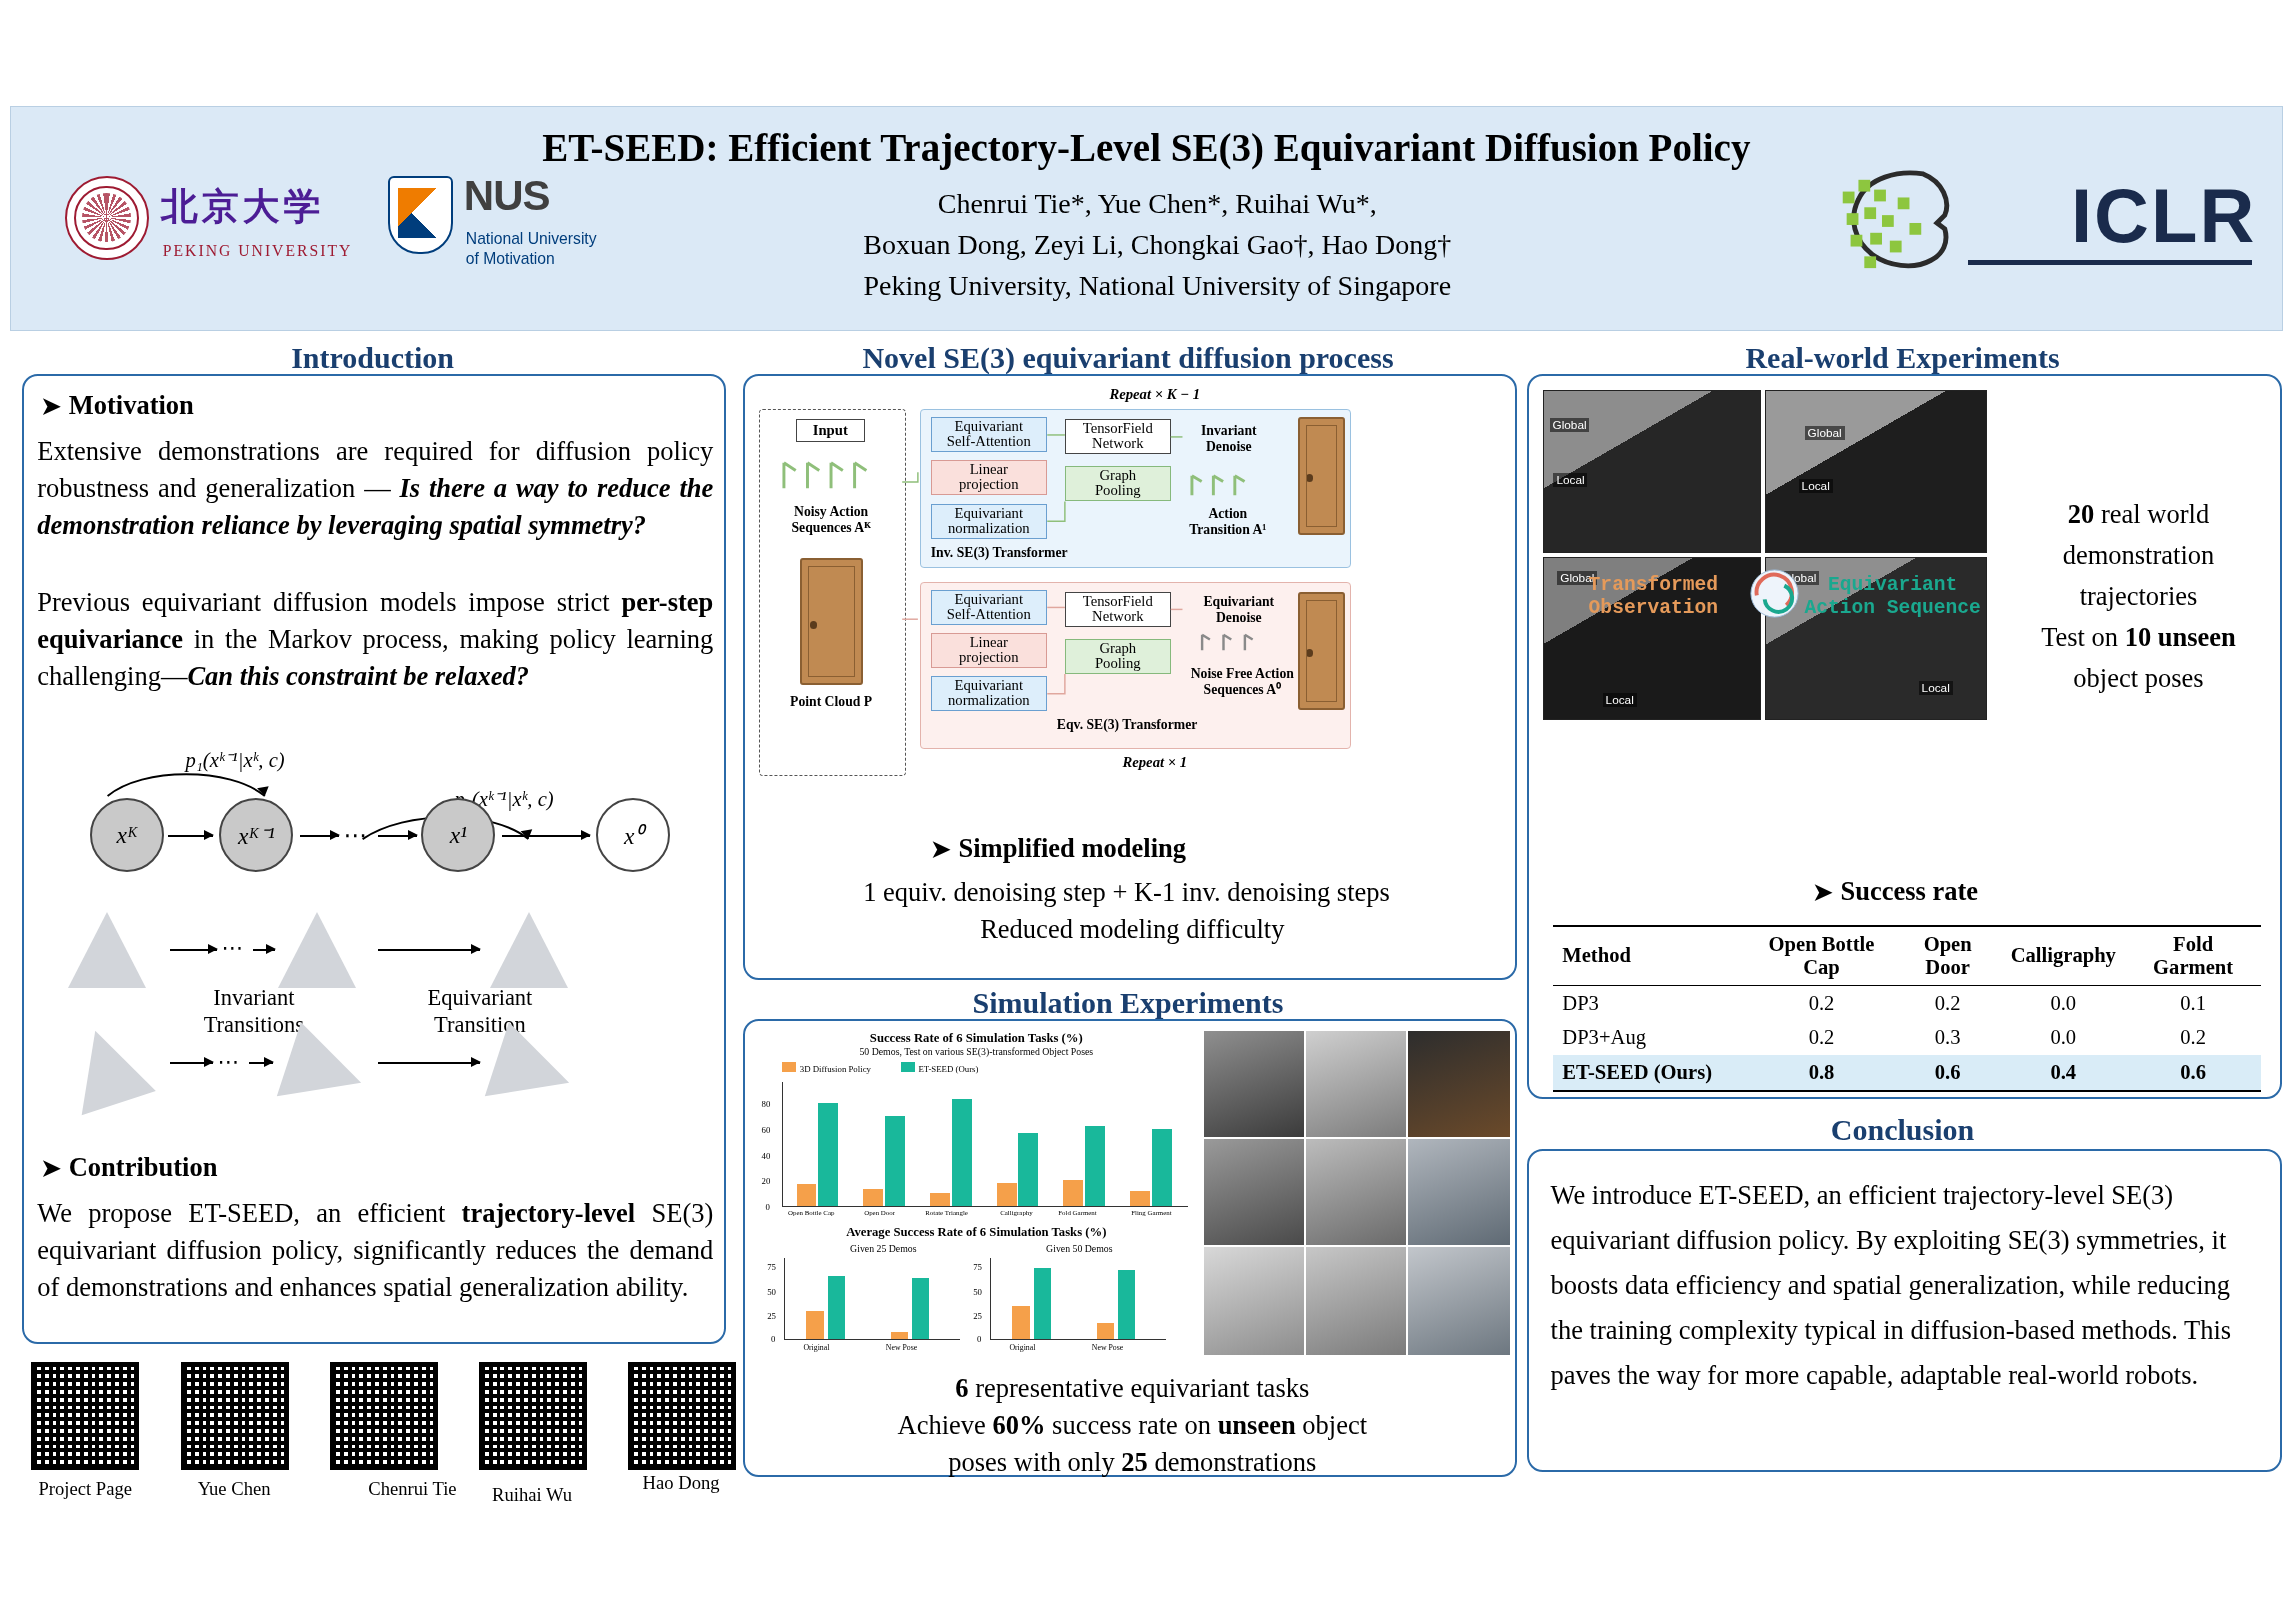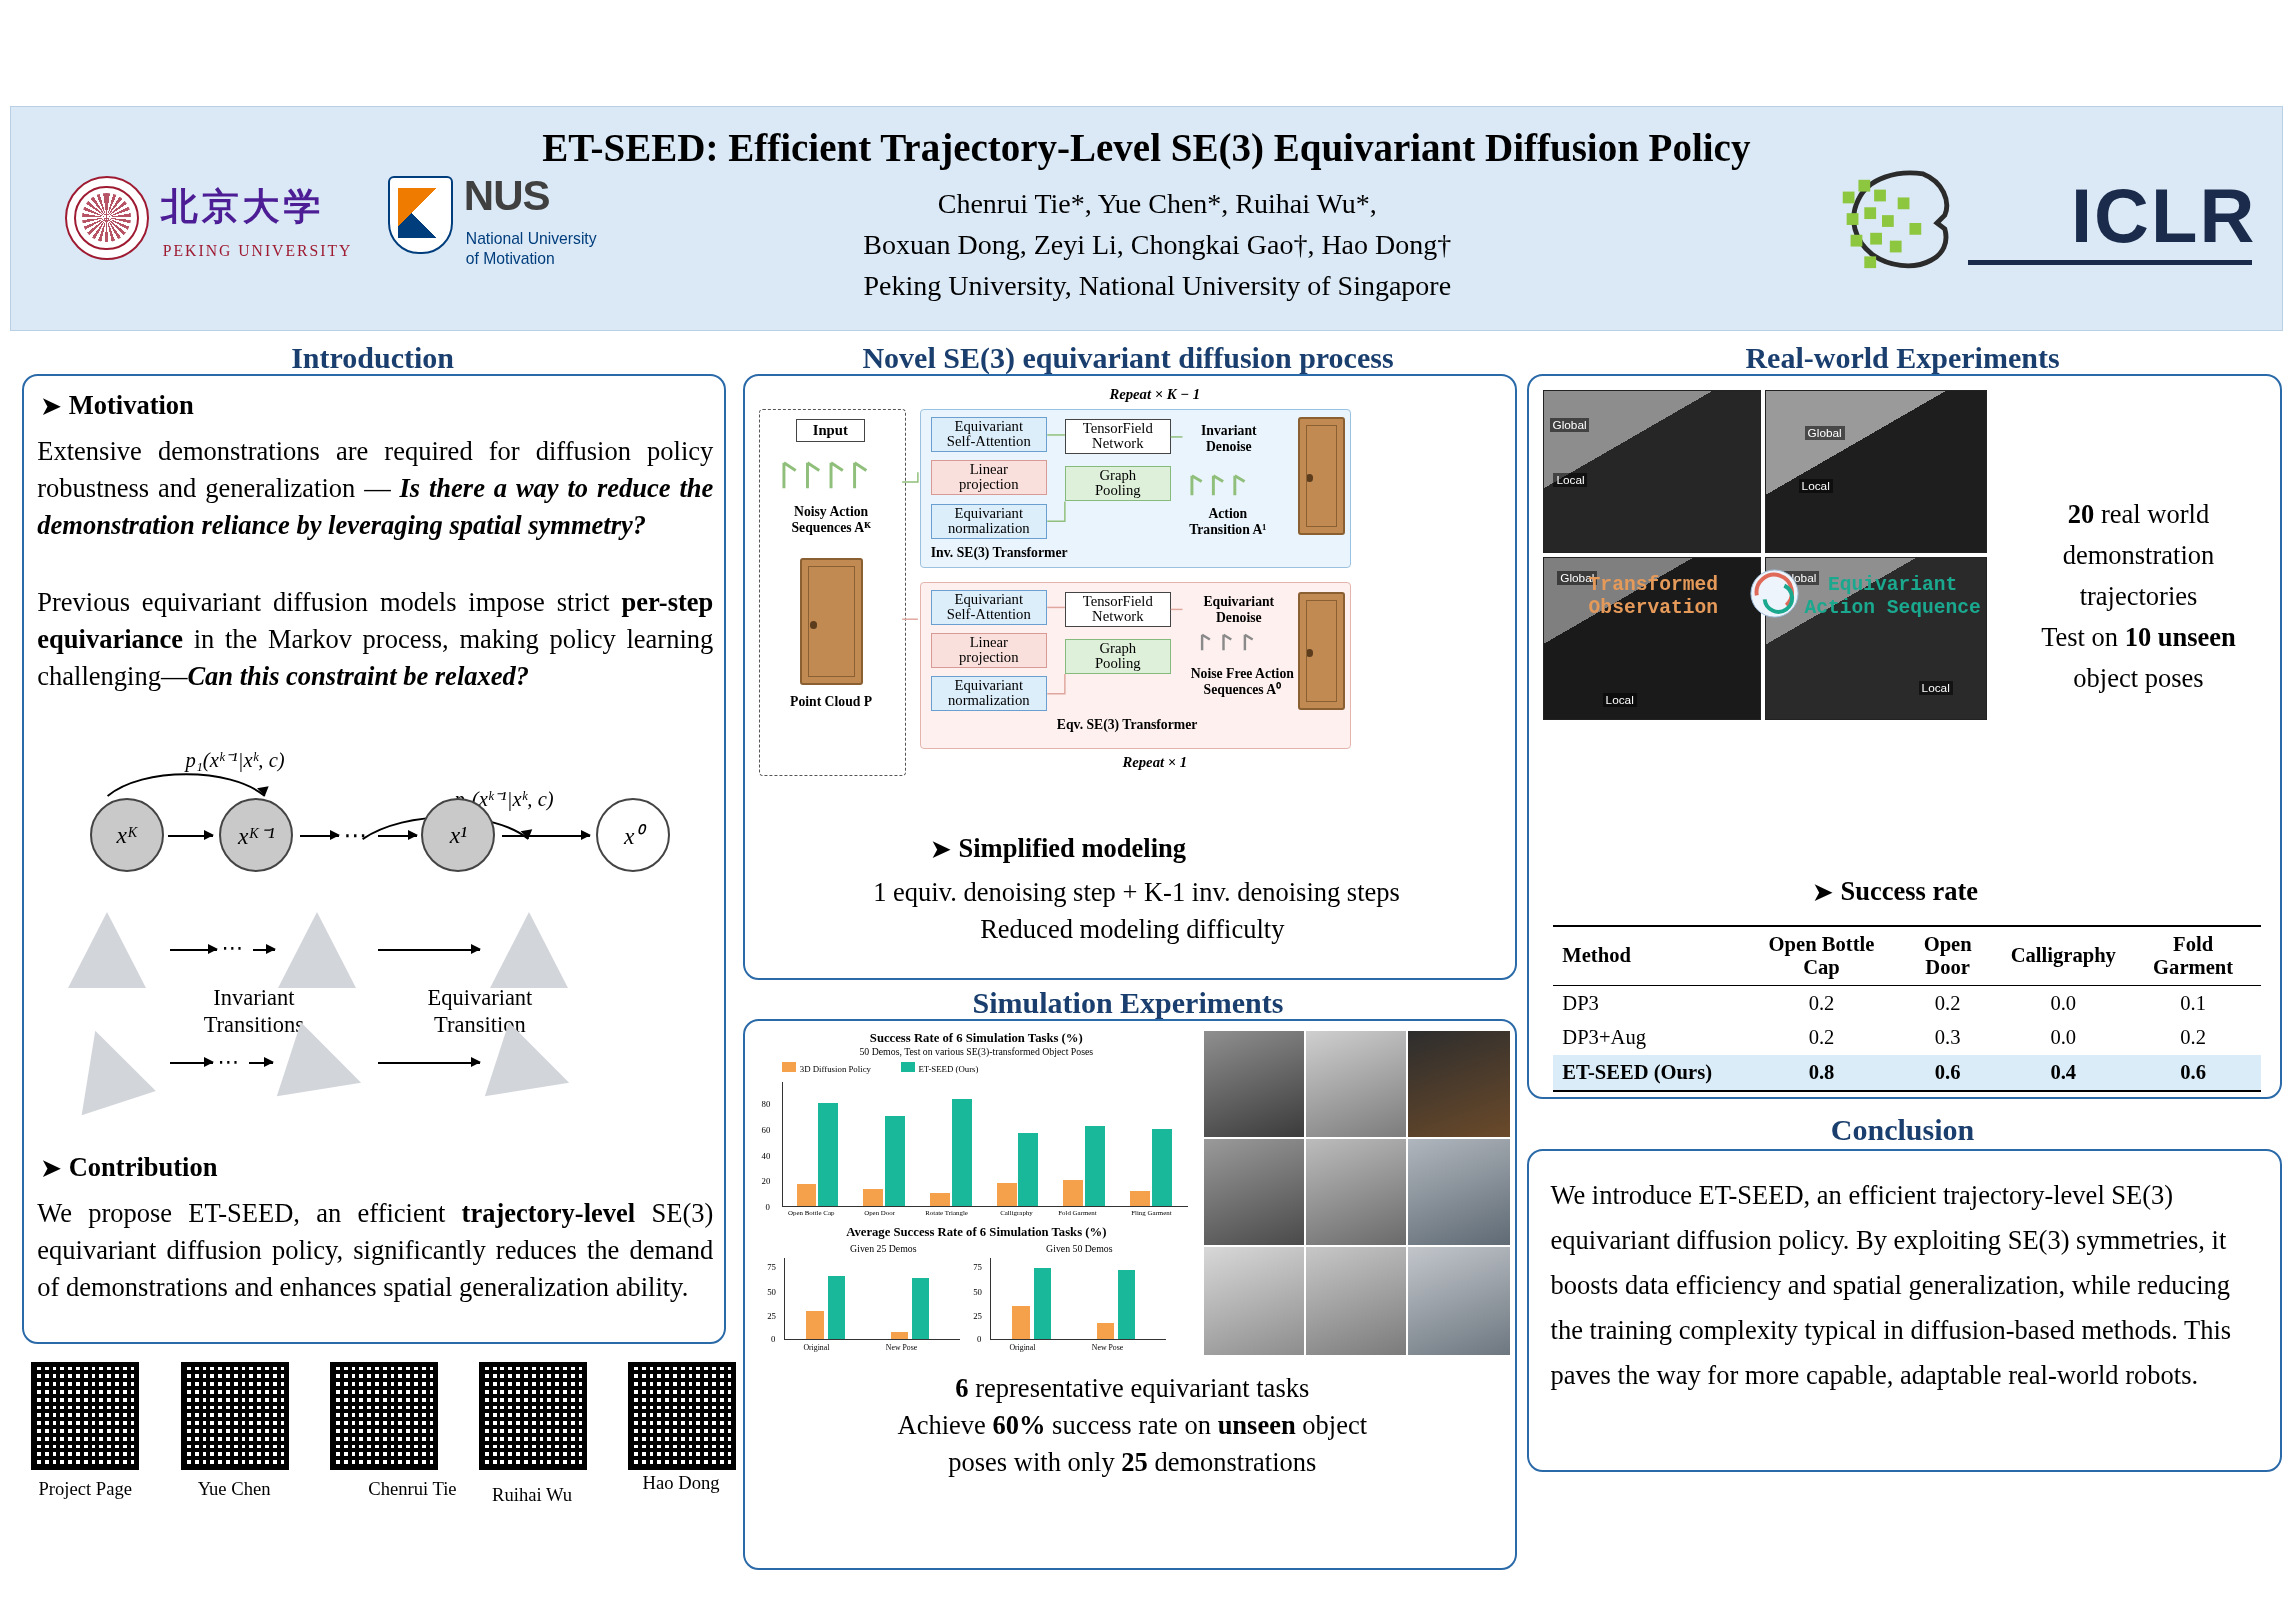--- a/index.html
+++ b/index.html
@@ -485,27 +485,27 @@
           <path d="M300 228 L318 228"></path>
             <path d="M300 316 L318 316 L318 296"></path>
           <path d="M426 230 L438 230"></path>
         </g>
       </svg>
     </div>
 
     <div style="position:absolute; left:186px; top:457px;" class="bullet">
       <span class="tri">➤</span><span>Simplified modeling</span>
     </div>
-    <div class="body-text center-text" style="position:absolute; left:14px; top:498px; width:755px;text-align:center;">1 equiv. denoising step + K-1 inv. denoising steps</div>
+    <div class="body-text center-text" style="position:absolute; left:4px; top:498px; width:755px;text-align:center;">1 equiv. denoising step + K-1 inv. denoising steps</div>
     <div class="body-text center-text" style="position:absolute; left:9.8px; top:535px; width:755px;">Reduced modeling difficulty</div>
   </div>
 
   <div class="sec-title" style="left:741px; top:986px; width:774px;">Simulation Experiments</div>
 
-  <div class="panel" style="left:743px; top:1019px; width:774px; height:551px;">
+  <div class="panel" style="left:743px; top:1019px; width:774px; height:458px;">
 
     <div style="position:absolute; left:9.8px; top:9.8px; width:443px; height:333px;">
 
       <div class="chart-title" style="position:absolute;left:0;top:0;width:443px;">Success Rate of 6 Simulation Tasks (%)</div>
       <div style="position:absolute;left:0;top:15.7px;width:443px;text-align:center;font-size:9.8px;">50 Demos, Test on various SE(3)-transformed Object Poses</div>
 
       <div style="position:absolute;left:27.4px;top:31px;font-size:8.8px;">
         <span class="legend-box" style="background:#f5a04a;"></span><span>3D Diffusion Policy</span>
         <span style="display:inline-block;width:25.5px;"></span>
         <span class="legend-box" style="background:#19b89b;"></span><span>ET-SEED (Ours)</span>

